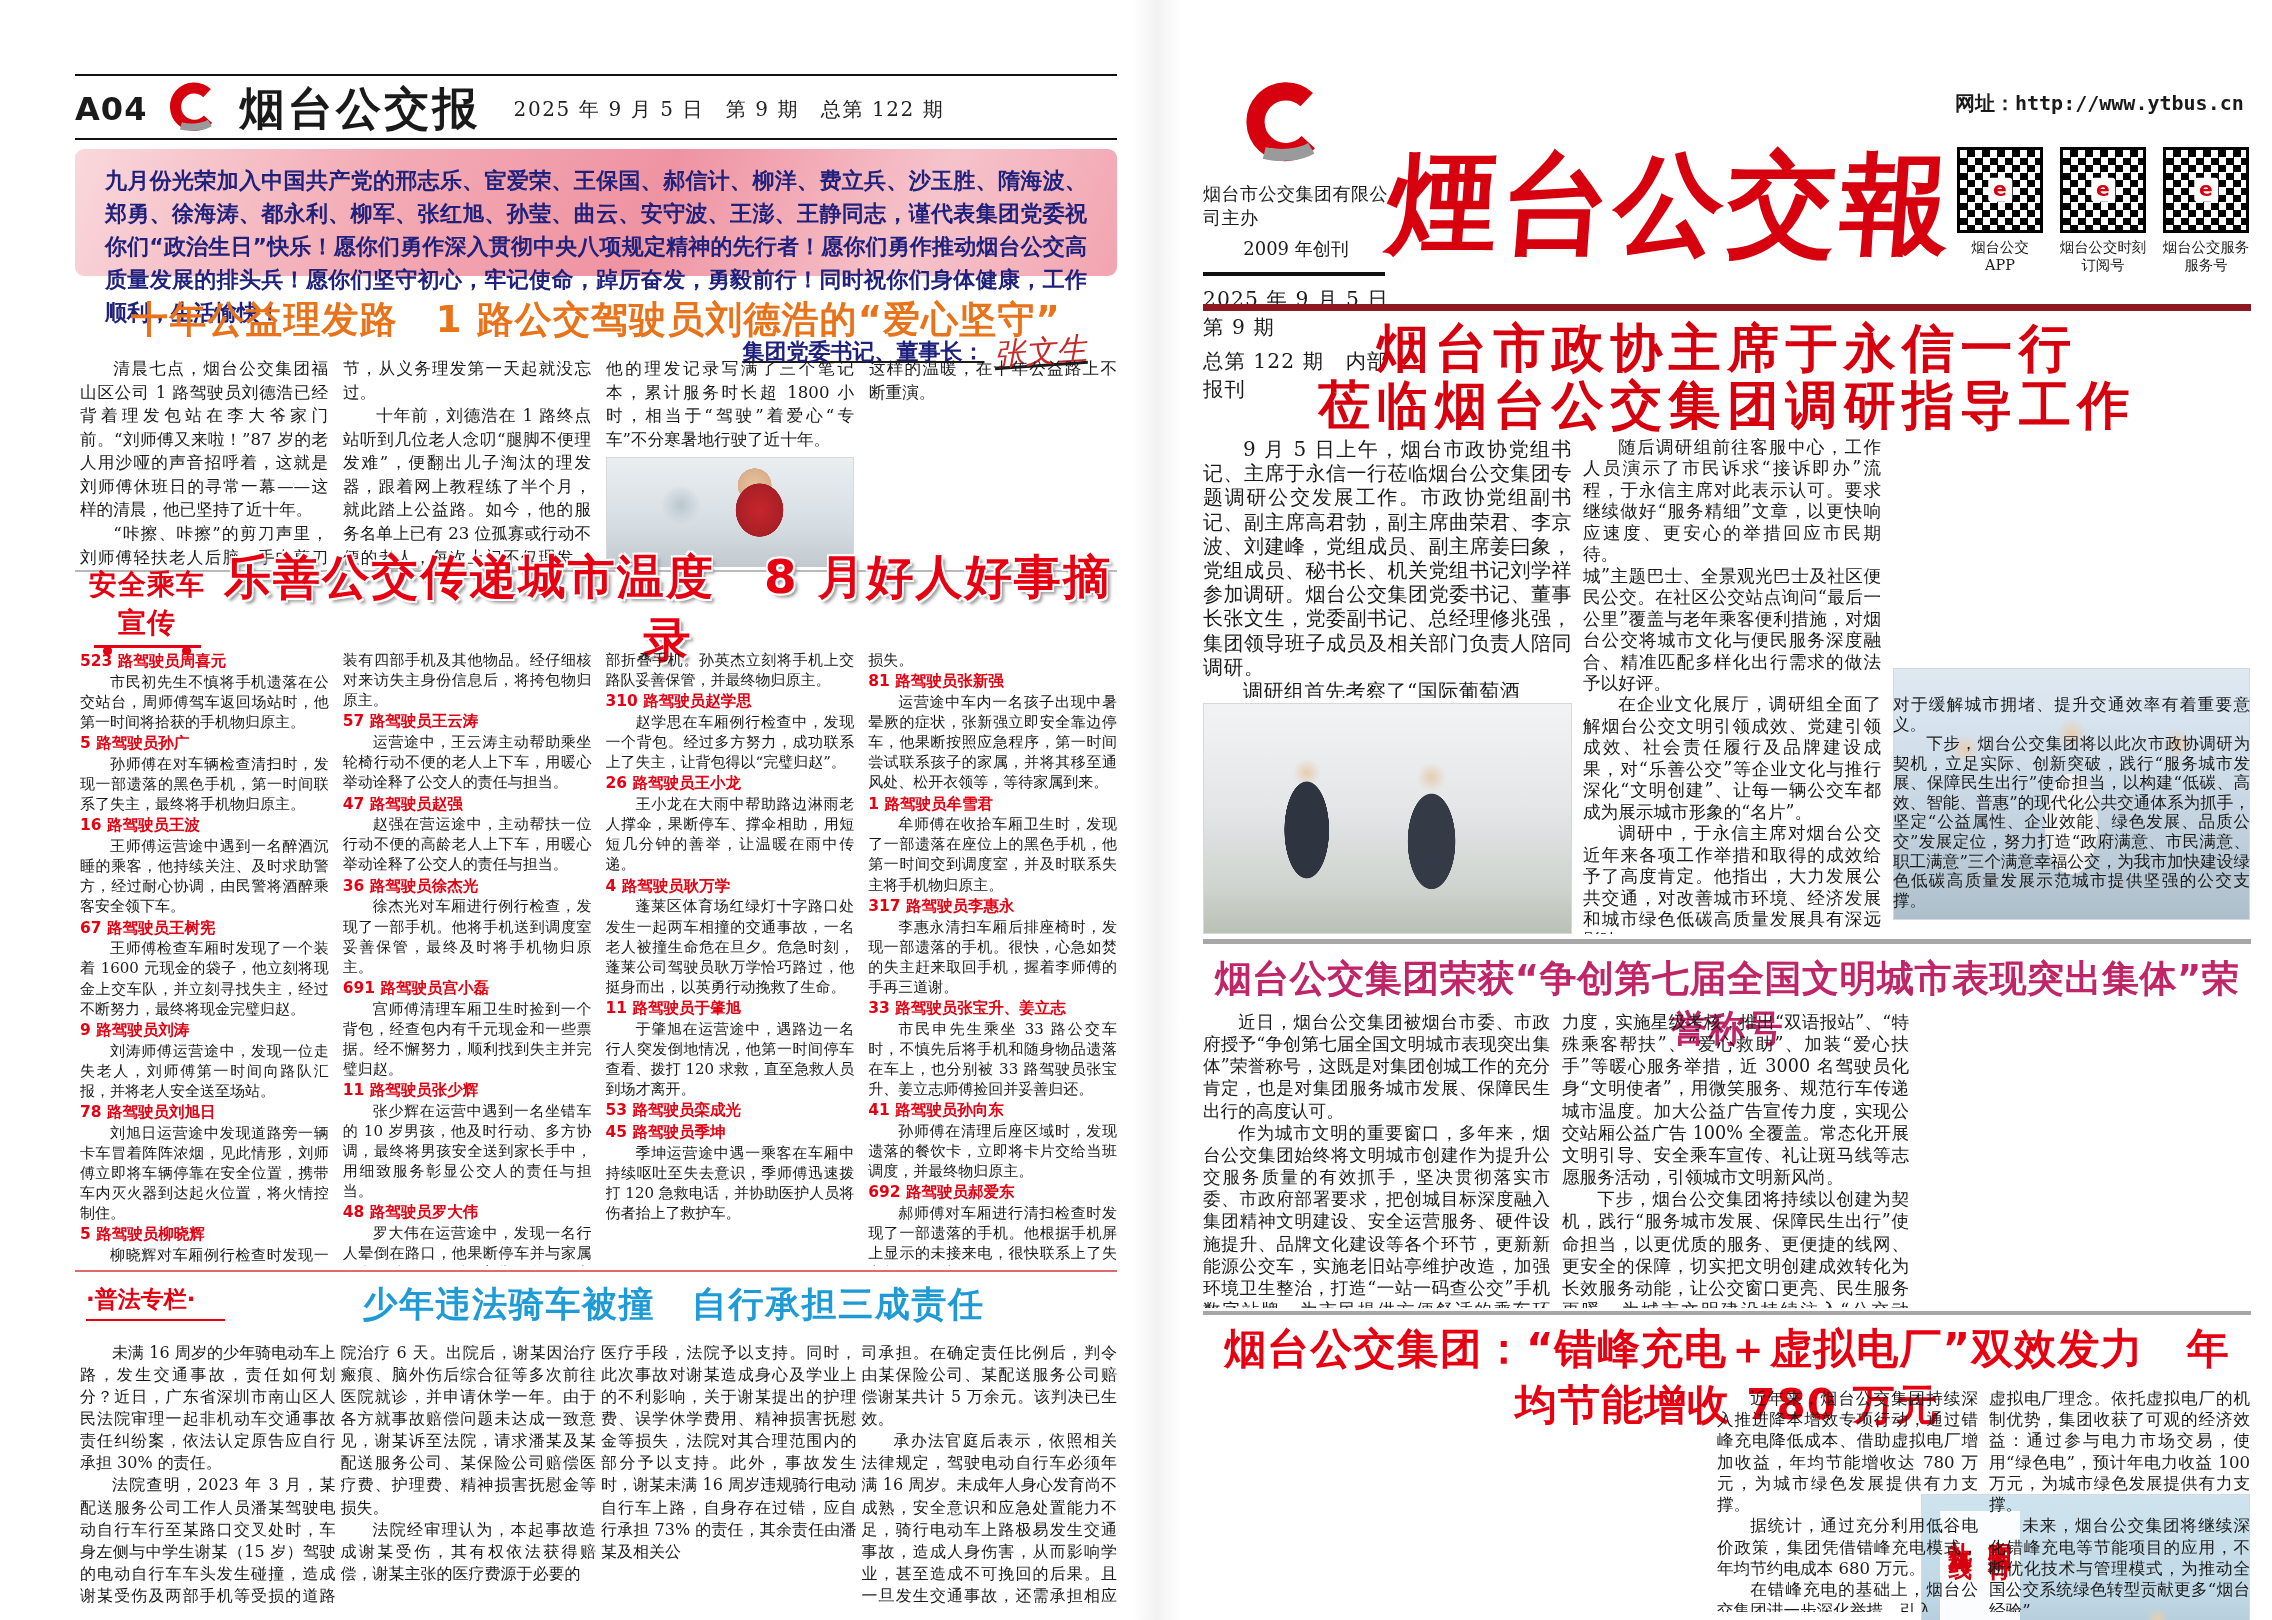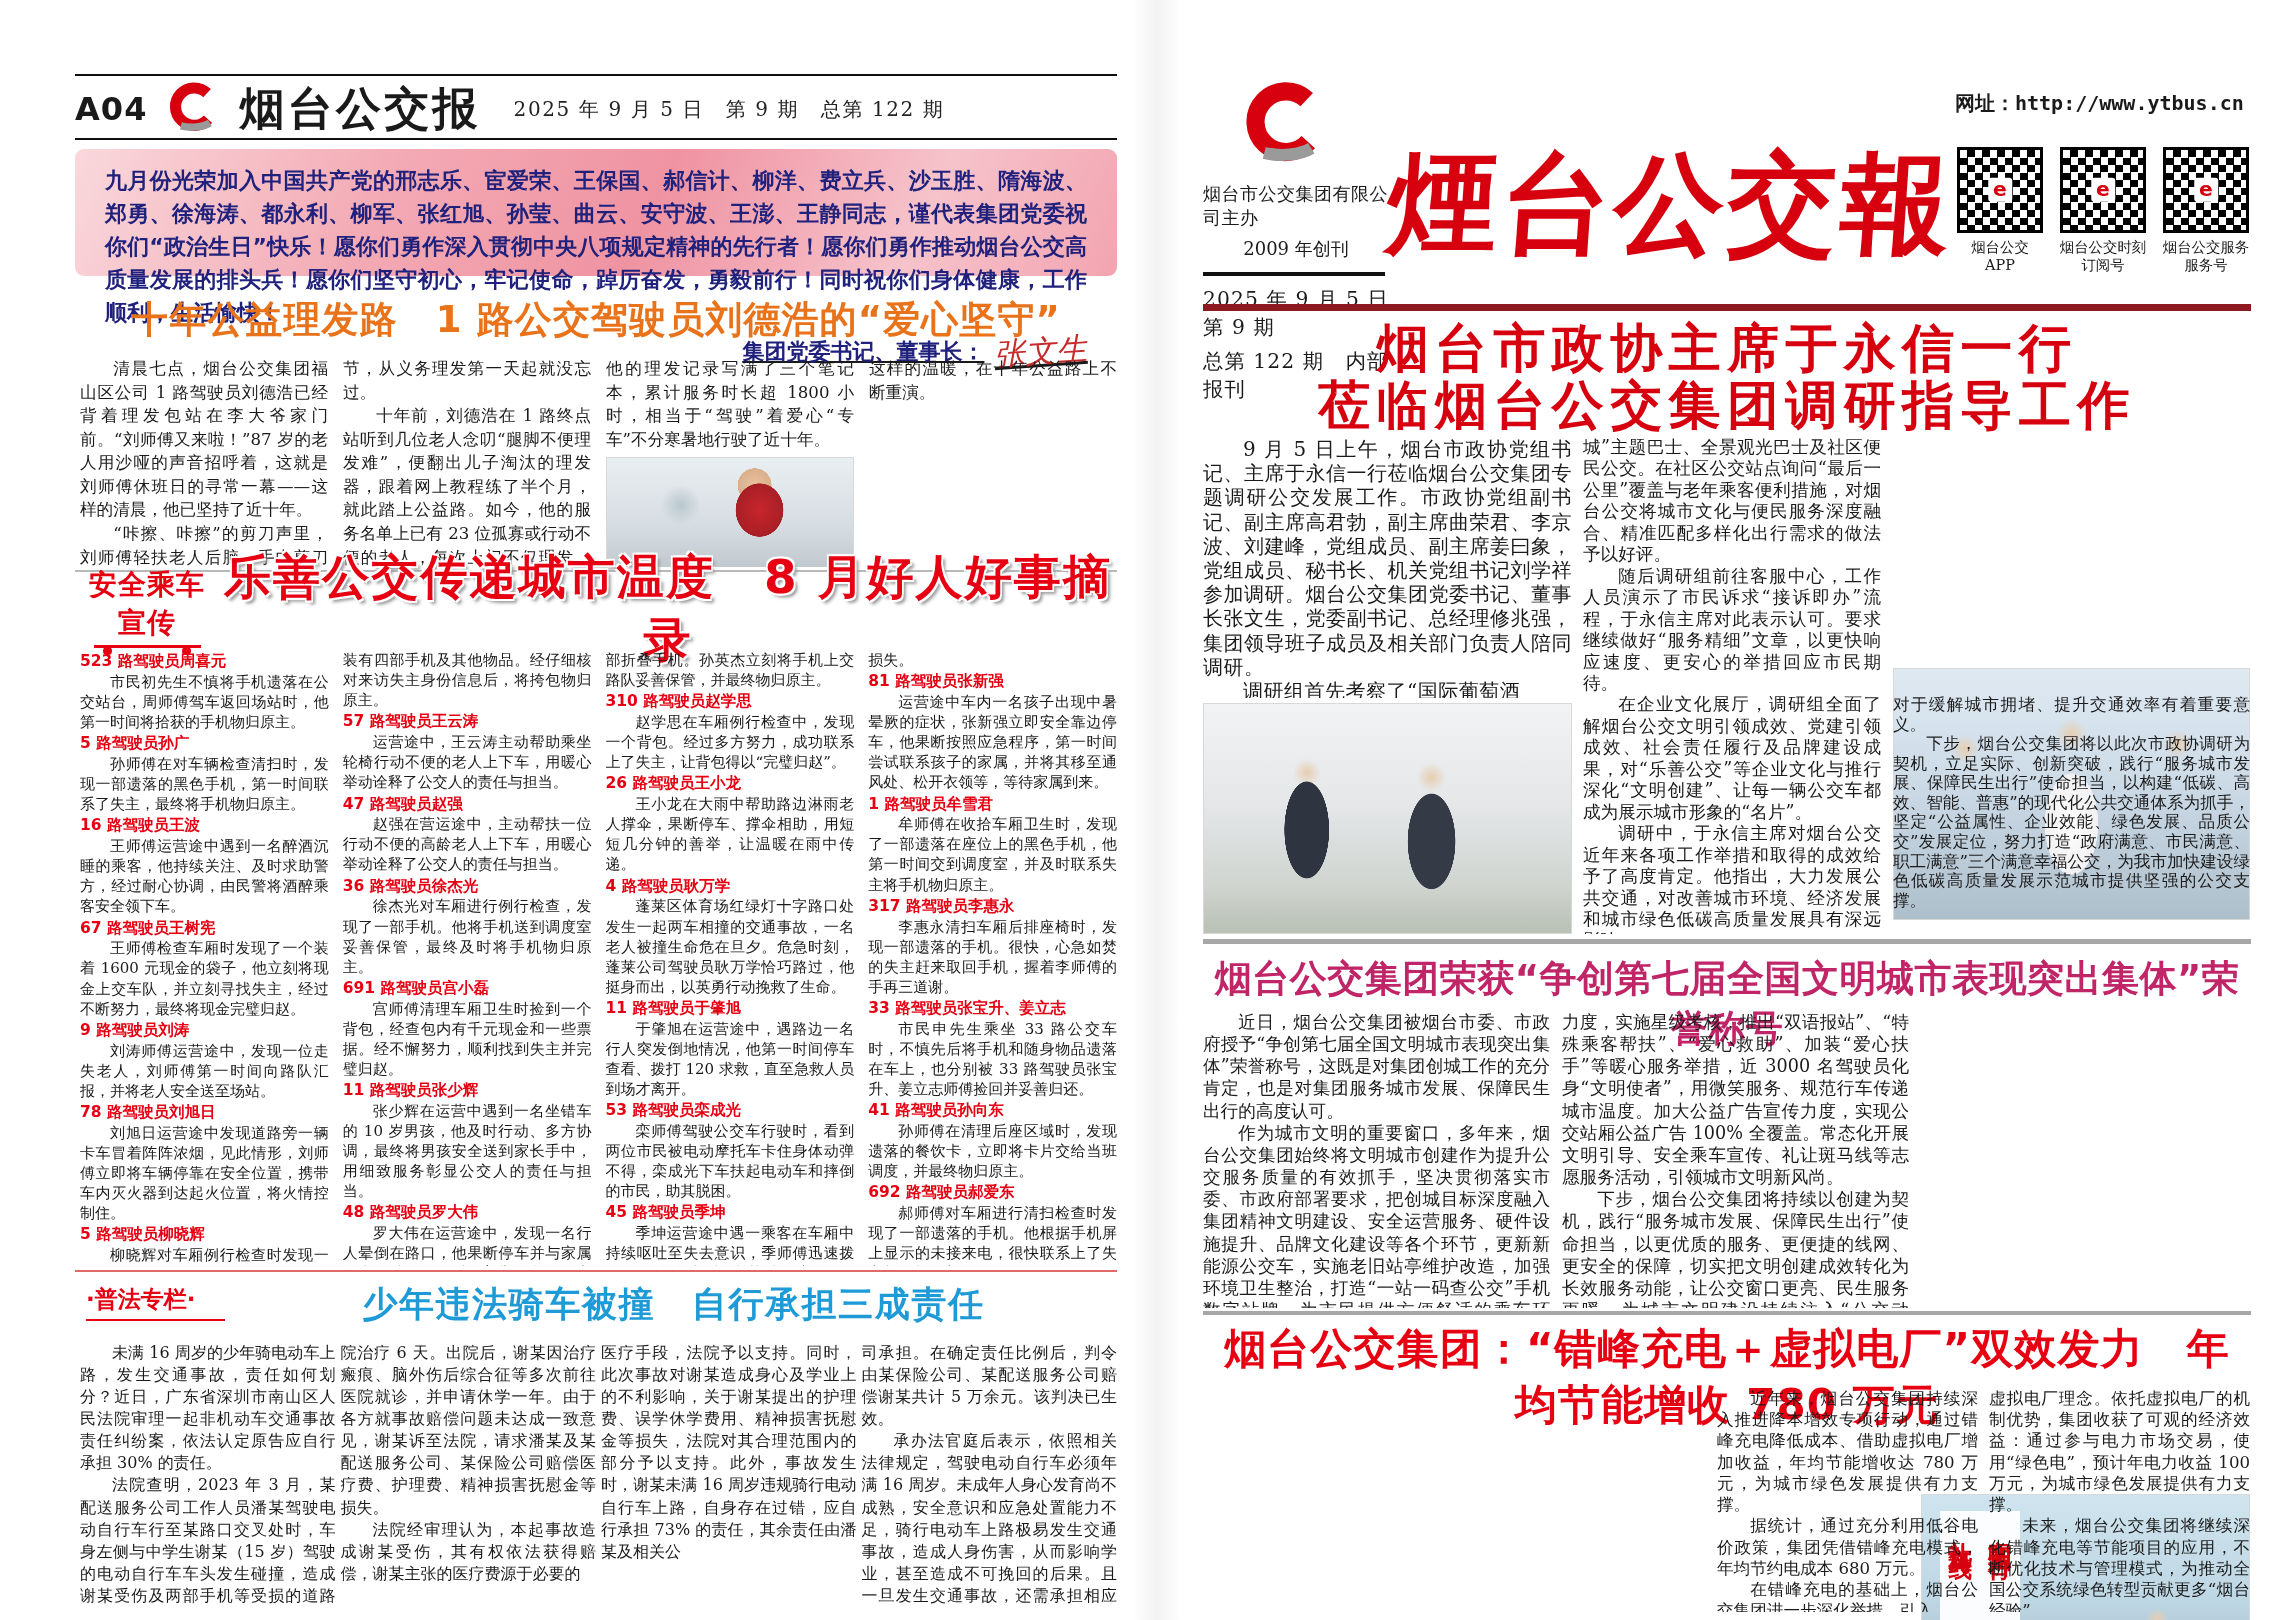--- a/index.html
+++ b/index.html
@@ -238,21 +238,20 @@
       <p class="para cont">部折叠手机。孙英杰立刻将手机上交路队妥善保管，并最终物归原主。</p>
       <div class="gd-title">310 路驾驶员赵学思</div>
       <p class="para">赵学思在车厢例行检查中，发现一个背包。经过多方努力，成功联系上了失主，让背包得以“完璧归赵”。</p>
       <div class="gd-title">26 路驾驶员王小龙</div>
       <p class="para">王小龙在大雨中帮助路边淋雨老人撑伞，果断停车、撑伞相助，用短短几分钟的善举，让温暖在雨中传递。</p>
       <div class="gd-title">4 路驾驶员耿万学</div>
       <p class="para">蓬莱区体育场红绿灯十字路口处发生一起两车相撞的交通事故，一名老人被撞生命危在旦夕。危急时刻，蓬莱公司驾驶员耿万学恰巧路过，他挺身而出，以英勇行动挽救了生命。</p>
       <div class="gd-title">11 路驾驶员于肇旭</div>
       <p class="para">于肇旭在运营途中，遇路边一名行人突发倒地情况，他第一时间停车查看、拨打 120 求救，直至急救人员到场才离开。</p>
       <div class="gd-title">53 路驾驶员栾成光</div>
-      <p class="para">栾师傅驾驶公交车行驶时，看到两位市民被电动摩托车卡住身体动弹不得，栾成光下车扶起电动车和摔倒的市民，助其脱困。</p>
       <div class="gd-title">45 路驾驶员季坤</div>
       <p class="para">季坤运营途中遇一乘客在车厢中持续呕吐至失去意识，季师傅迅速拨打 120 急救电话，并协助医护人员将伤者抬上了救护车。</p>
     </div>
   <div class="gd-col">
       <p class="para cont">损失。</p>
       <div class="gd-title">81 路驾驶员张新强</div>
       <p class="para">运营途中车内一名孩子出现中暑晕厥的症状，张新强立即安全靠边停车，他果断按照应急程序，第一时间尝试联系孩子的家属，并将其移至通风处、松开衣领等，等待家属到来。</p>
       <div class="gd-title">1 路驾驶员牟雪君</div>
       <p class="para">牟师傅在收拾车厢卫生时，发现了一部遗落在座位上的黑色手机，他第一时间交到调度室，并及时联系失主将手机物归原主。</p>
       <div class="gd-title">317 路驾驶员李惠永</div>
@@ -329,22 +328,22 @@
   <div>烟台市政协主席于永信一行</div>
   <div>莅临烟台公交集团调研指导工作</div>
 </div>
 
 <div class="abs rp-a1-colA">
     <p class="para">9 月 5 日上午，烟台市政协党组书记、主席于永信一行莅临烟台公交集团专题调研公交发展工作。市政协党组副书记、副主席高君勃，副主席曲荣君、李京波、刘建峰，党组成员、副主席姜曰象，党组成员、秘书长、机关党组书记刘学祥参加调研。烟台公交集团党委书记、董事长张文生，党委副书记、总经理修兆强，集团领导班子成员及相关部门负责人陪同调研。</p>
     <p class="para">调研组首先考察了“国际葡萄酒</p>
   </div>
 <div class="abs photo photo-meeting"></div>
 <div class="abs rp-a1-colB">
+    <p class="para">随后调研组前往客服中心，工作人员演示了市民诉求“接诉即办”流程，于永信主席对此表示认可。要求继续做好“服务精细”文章，以更快响应速度、更安心的举措回应市民期待。</p>
     <p class="para cont">城”主题巴士、全景观光巴士及社区便民公交。在社区公交站点询问“最后一公里”覆盖与老年乘客便利措施，对烟台公交将城市文化与便民服务深度融合、精准匹配多样化出行需求的做法予以好评。</p>
-    <p class="para">随后调研组前往客服中心，工作人员演示了市民诉求“接诉即办”流程，于永信主席对此表示认可。要求继续做好“服务精细”文章，以更快响应速度、更安心的举措回应市民期待。</p>
     <p class="para">在企业文化展厅，调研组全面了解烟台公交文明引领成效、党建引领成效、社会责任履行及品牌建设成果，对“乐善公交”等企业文化与推行深化“文明创建”、让每一辆公交车都成为展示城市形象的“名片”。</p>
     <p class="para">调研中，于永信主席对烟台公交近年来各项工作举措和取得的成效给予了高度肯定。他指出，大力发展公共交通，对改善城市环境、经济发展和城市绿色低碳高质量发展具有深远影响，</p>
   </div>
 <div class="abs photo photo-group"></div>
 <div class="abs rp-a1-colC">
     <p class="para cont">对于缓解城市拥堵、提升交通效率有着重要意义。</p>
     <p class="para">下步，烟台公交集团将以此次市政协调研为契机，立足实际、创新突破，践行“服务城市发展、保障民生出行”使命担当，以构建“低碳、高效、智能、普惠”的现代化公共交通体系为抓手，坚定“公益属性、企业效能、绿色发展、品质公交”发展定位，努力打造“政府满意、市民满意、职工满意”三个满意幸福公交，为我市加快建设绿色低碳高质量发展示范城市提供坚强的公交支撑。</p>
   </div>
 
 <div class="abs rp-rule2"></div>

